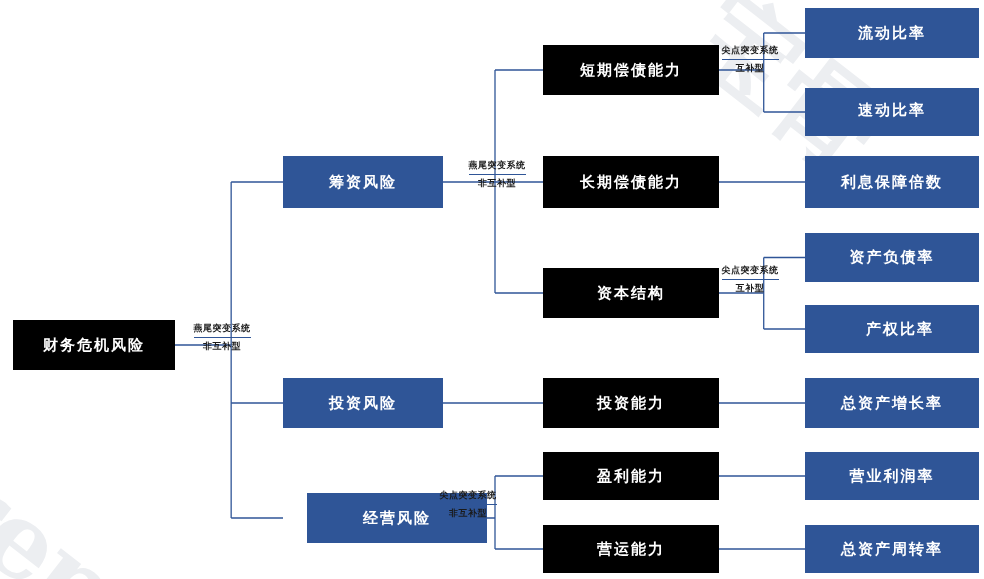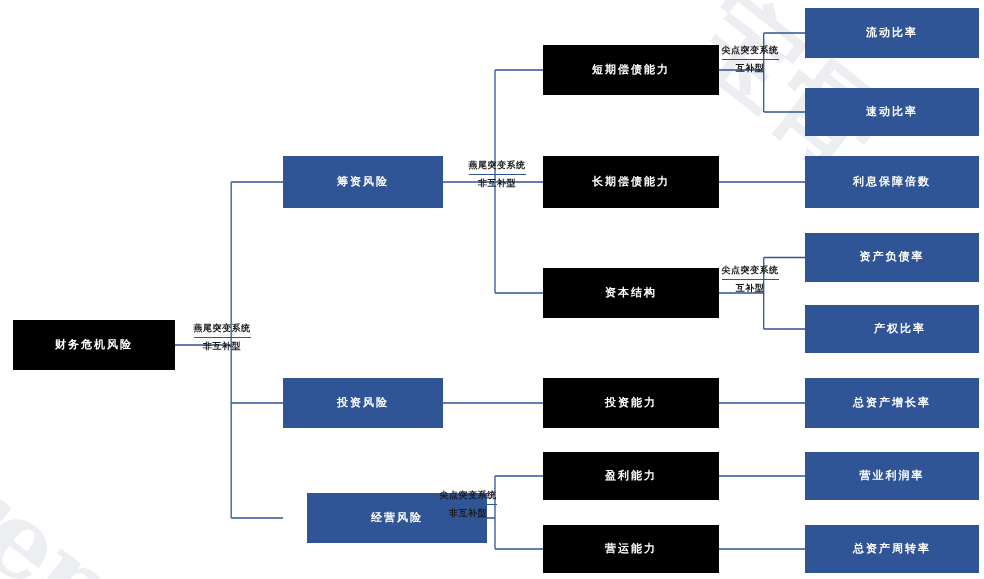--- a/index.html
+++ b/index.html
@@ -31,21 +31,21 @@
   
   .node{
     position:absolute;
     box-sizing:border-box;
     display:flex;
     align-items:center;
     justify-content:center;
     color:#ffffff;
     font-family:"DejaVu Serif","Liberation Serif",serif;
     font-weight:700;
-    font-size:11px;
+    font-size:15px;
     letter-spacing:2px;
     text-align:left;
     line-height:1.1;
   }
   .node.red{background:#000000;}
   .node.blue{background:#2f5597;}
 
   
   .elabel{
     position:absolute;

